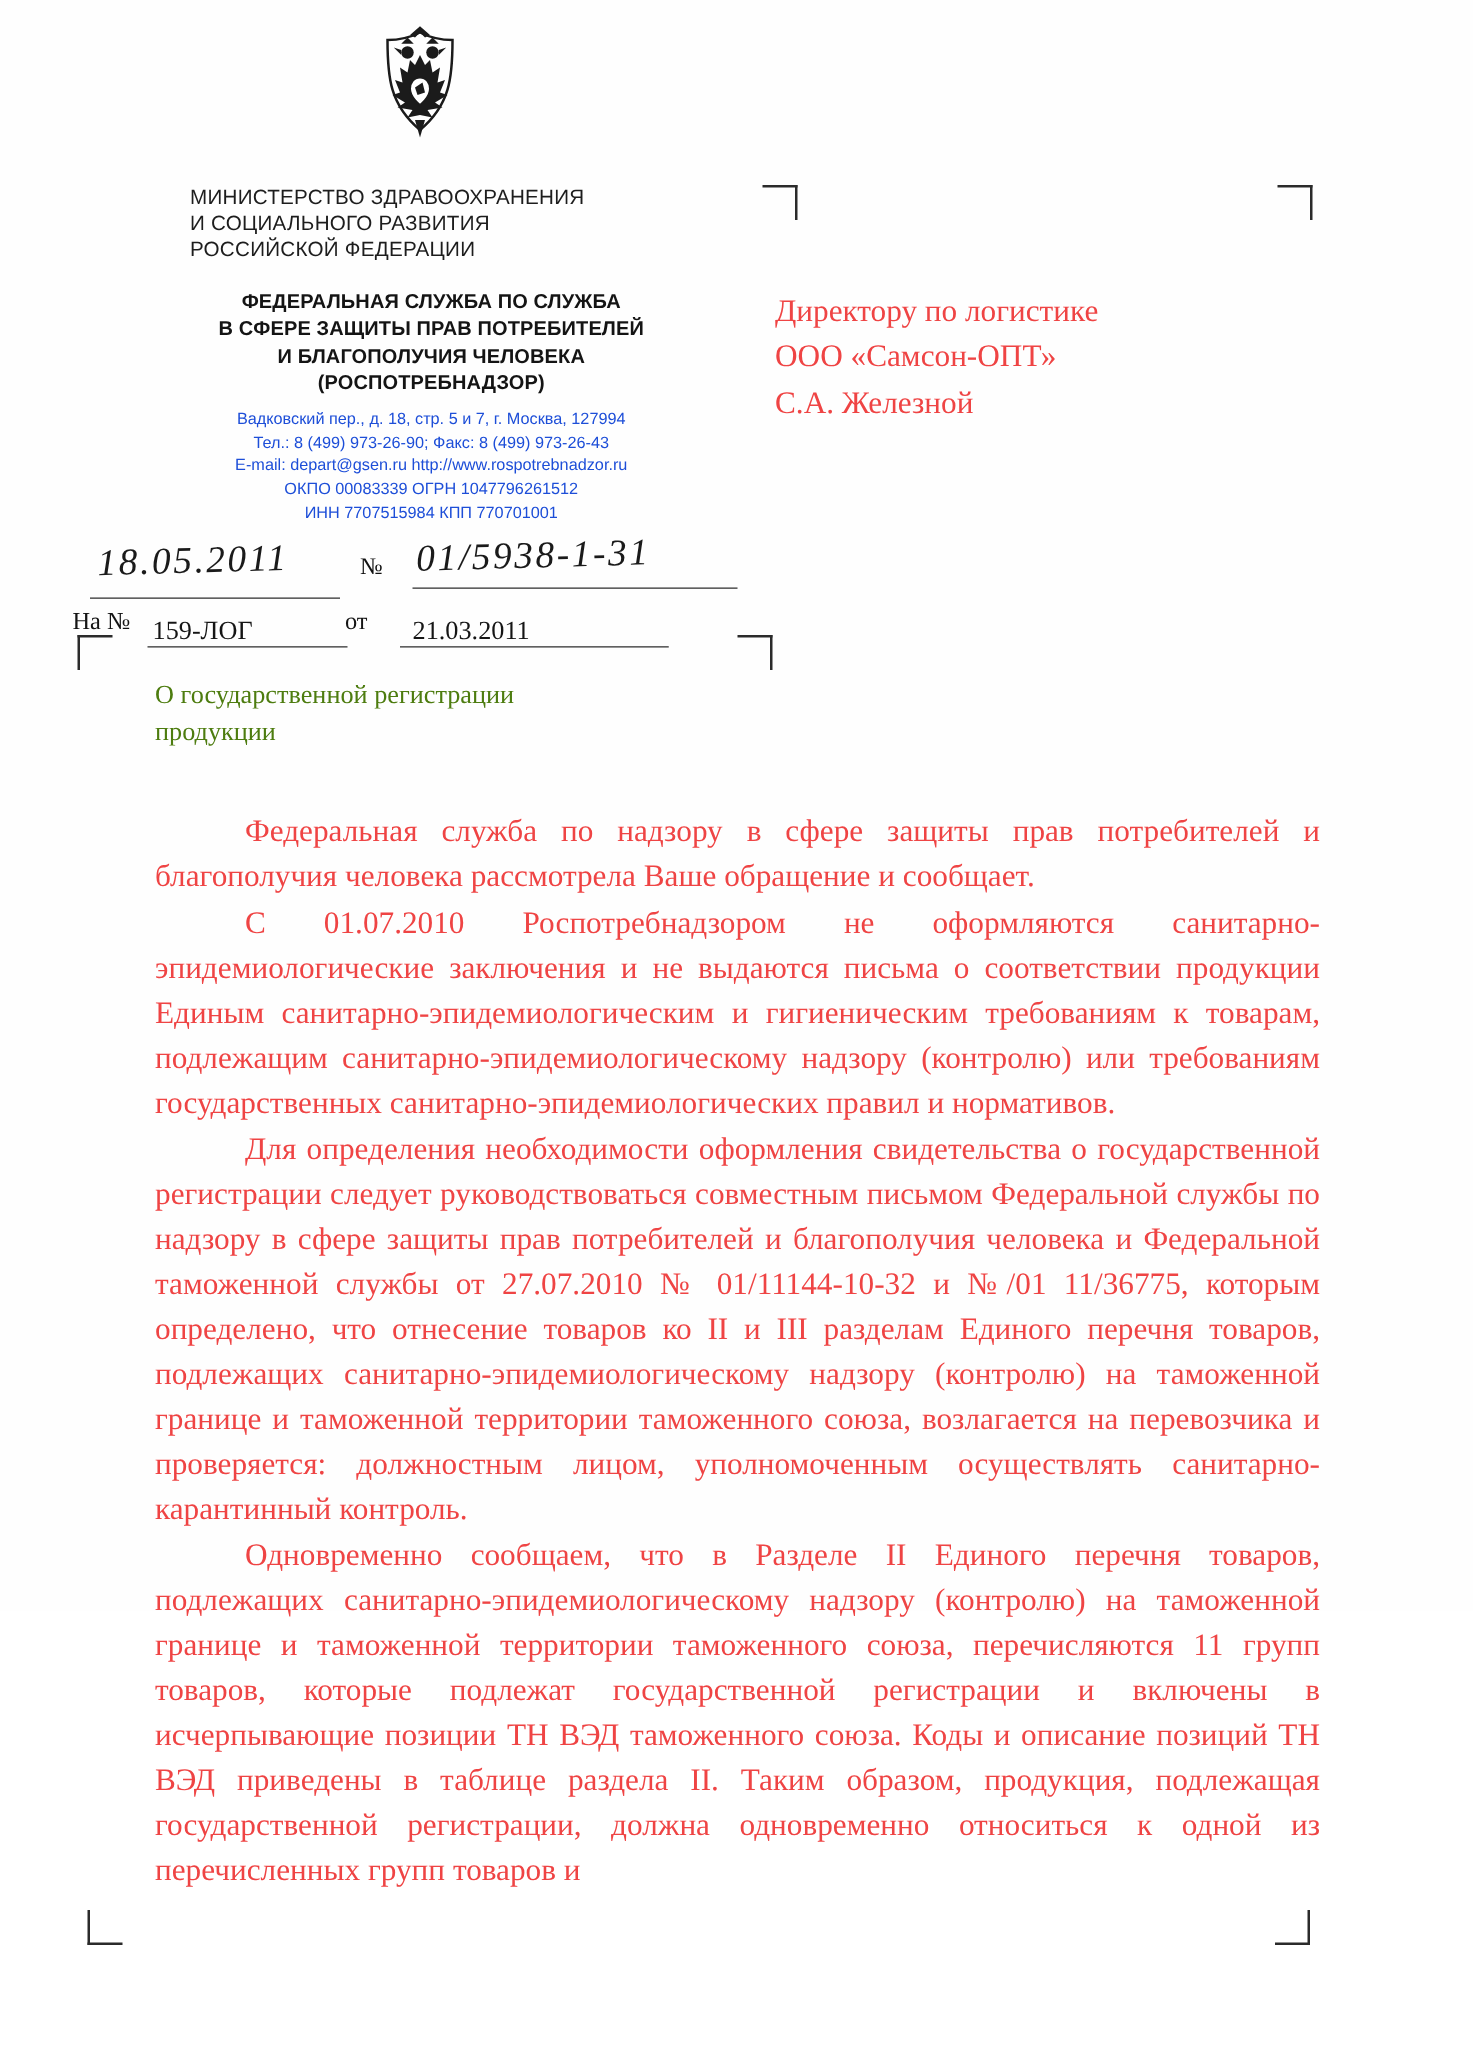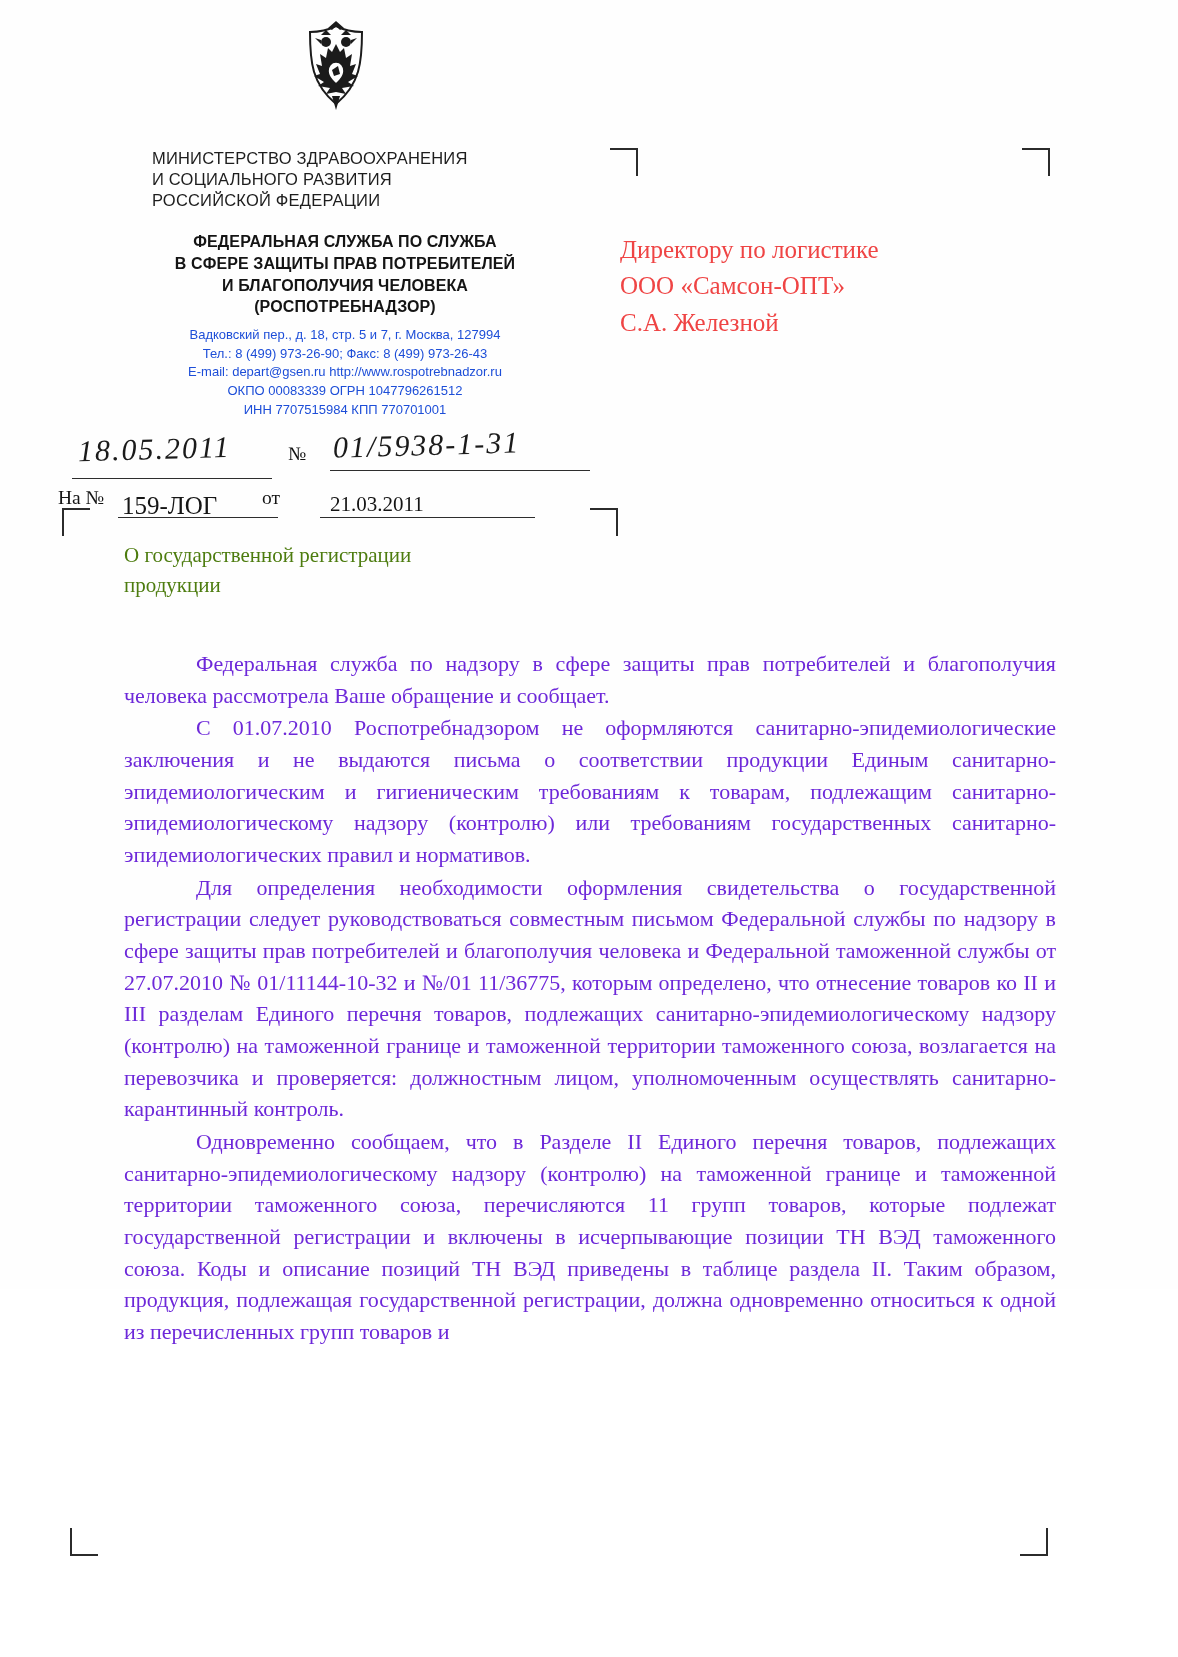--- a/index.html
+++ b/index.html
@@ -116,22 +116,22 @@
   .rule-a { left: 72px;  top: 478px; width: 200px; }
   .rule-b { left: 330px; top: 470px; width: 260px; }
 
   .ref-line {
     position: absolute;
     top: 487px;
     font-size: 19.5px;
     color: #151515;
   }
   .ref-na   { left: 58px; }
-  .ref-num  { left: 122px; top: 492px; font-size: 25px; }
-  .ref-ot   { left: 262px; }
+  .ref-num  { left: 122px; top: 492px; font-size: 21px; }
+  .ref-ot   { left: 276px; }
   .ref-date { left: 330px; top: 492px; font-size: 21px; }
 
   .rule-c { left: 118px; top: 517px; width: 160px; }
   .rule-d { left: 320px; top: 517px; width: 215px; }
 
   
   .subject {
     position: absolute;
     left: 124px;
     top: 540px;
@@ -139,24 +139,24 @@
     line-height: 1.45;
     color: #4d7c0f;
   }
 
   
   .body-text {
     position: absolute;
     left: 124px;
     top: 648px;
     width: 932px;
-    font-size: 22px;
+    font-size: 25px;
     line-height: 1.44;
     text-align: justify;
-    color: #6d28d9;
+    color: #ef4444;
   }
   .body-text p {
     margin: 0 0 1px 0;
     text-indent: 72px;
   }
 </style>
 </head>
 <body>
 
 <div class="page">

